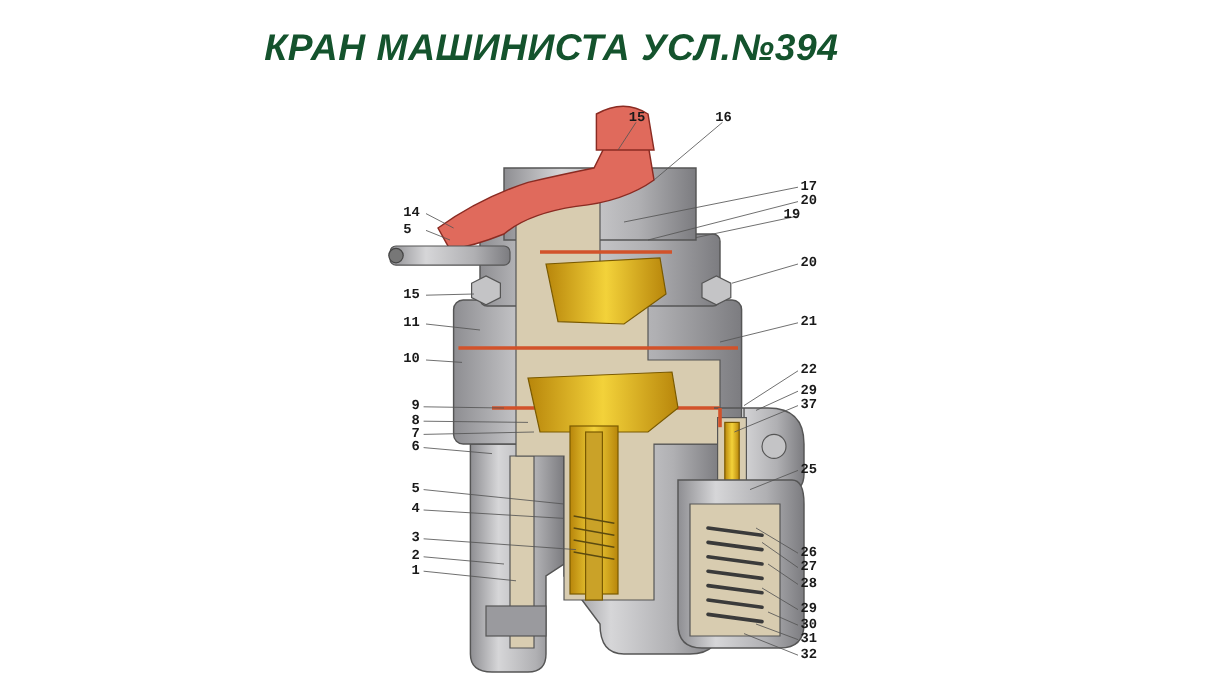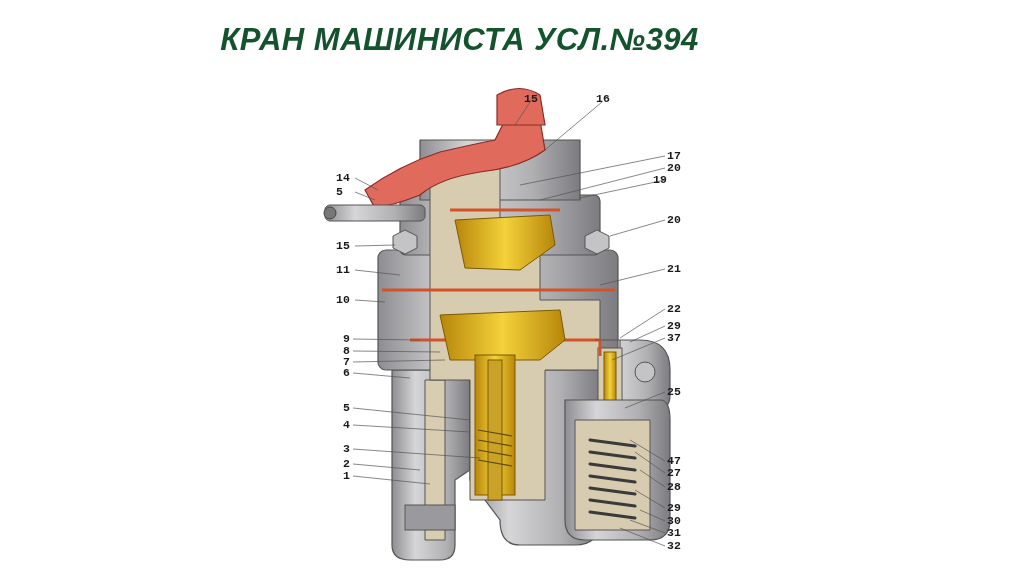--- a/index.html
+++ b/index.html
@@ -150,20 +150,20 @@
   <div class="lbl" style="left:596px;top:93px">16</div>
   <div class="lbl" style="left:667px;top:150px">17</div>
   <div class="lbl" style="left:667px;top:162px">20</div>
   <div class="lbl" style="left:653px;top:174px">19</div>
   <div class="lbl" style="left:667px;top:214px">20</div>
   <div class="lbl" style="left:667px;top:263px">21</div>
   <div class="lbl" style="left:667px;top:303px">22</div>
   <div class="lbl" style="left:667px;top:320px">29</div>
   <div class="lbl" style="left:667px;top:332px">37</div>
   <div class="lbl" style="left:667px;top:386px">25</div>
-  <div class="lbl" style="left:667px;top:455px">47</div>
+  <div class="lbl" style="left:667px;top:455px">26</div>
   <div class="lbl" style="left:667px;top:467px">27</div>
   <div class="lbl" style="left:667px;top:481px">28</div>
   <div class="lbl" style="left:667px;top:502px">29</div>
   <div class="lbl" style="left:667px;top:515px">30</div>
   <div class="lbl" style="left:667px;top:527px">31</div>
   <div class="lbl" style="left:667px;top:540px">32</div>
 </div>
 
 </body></html>

